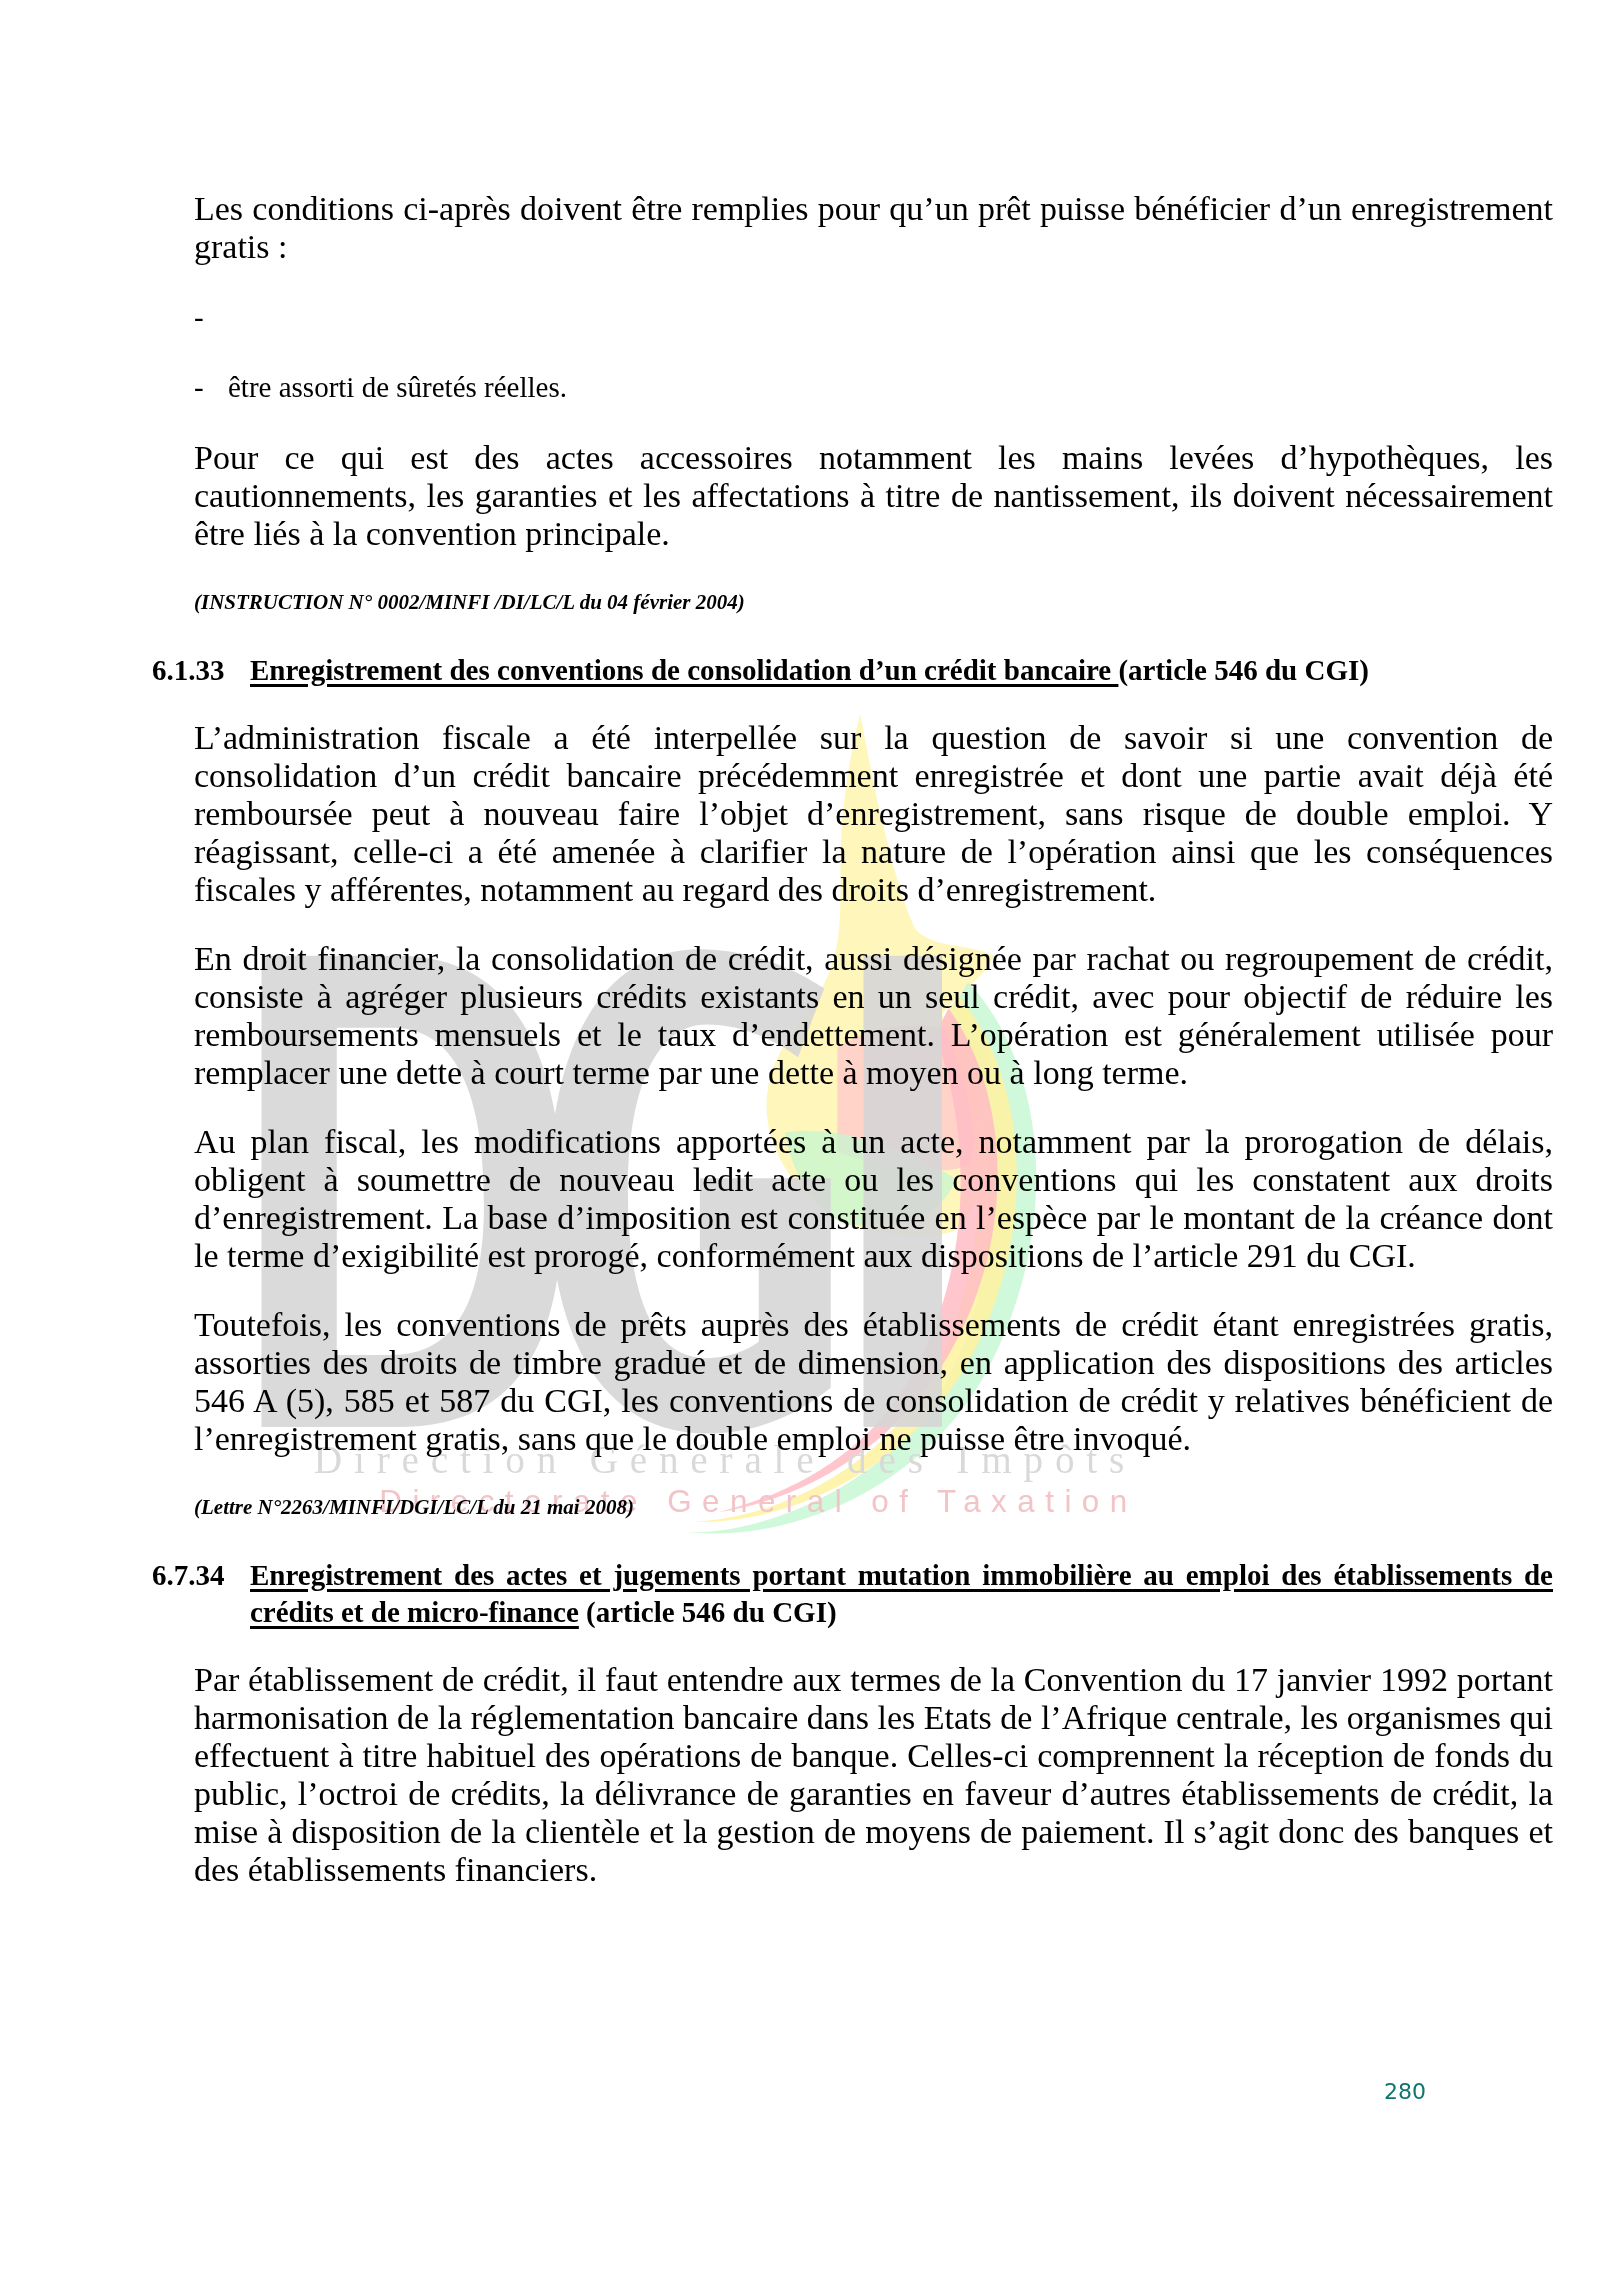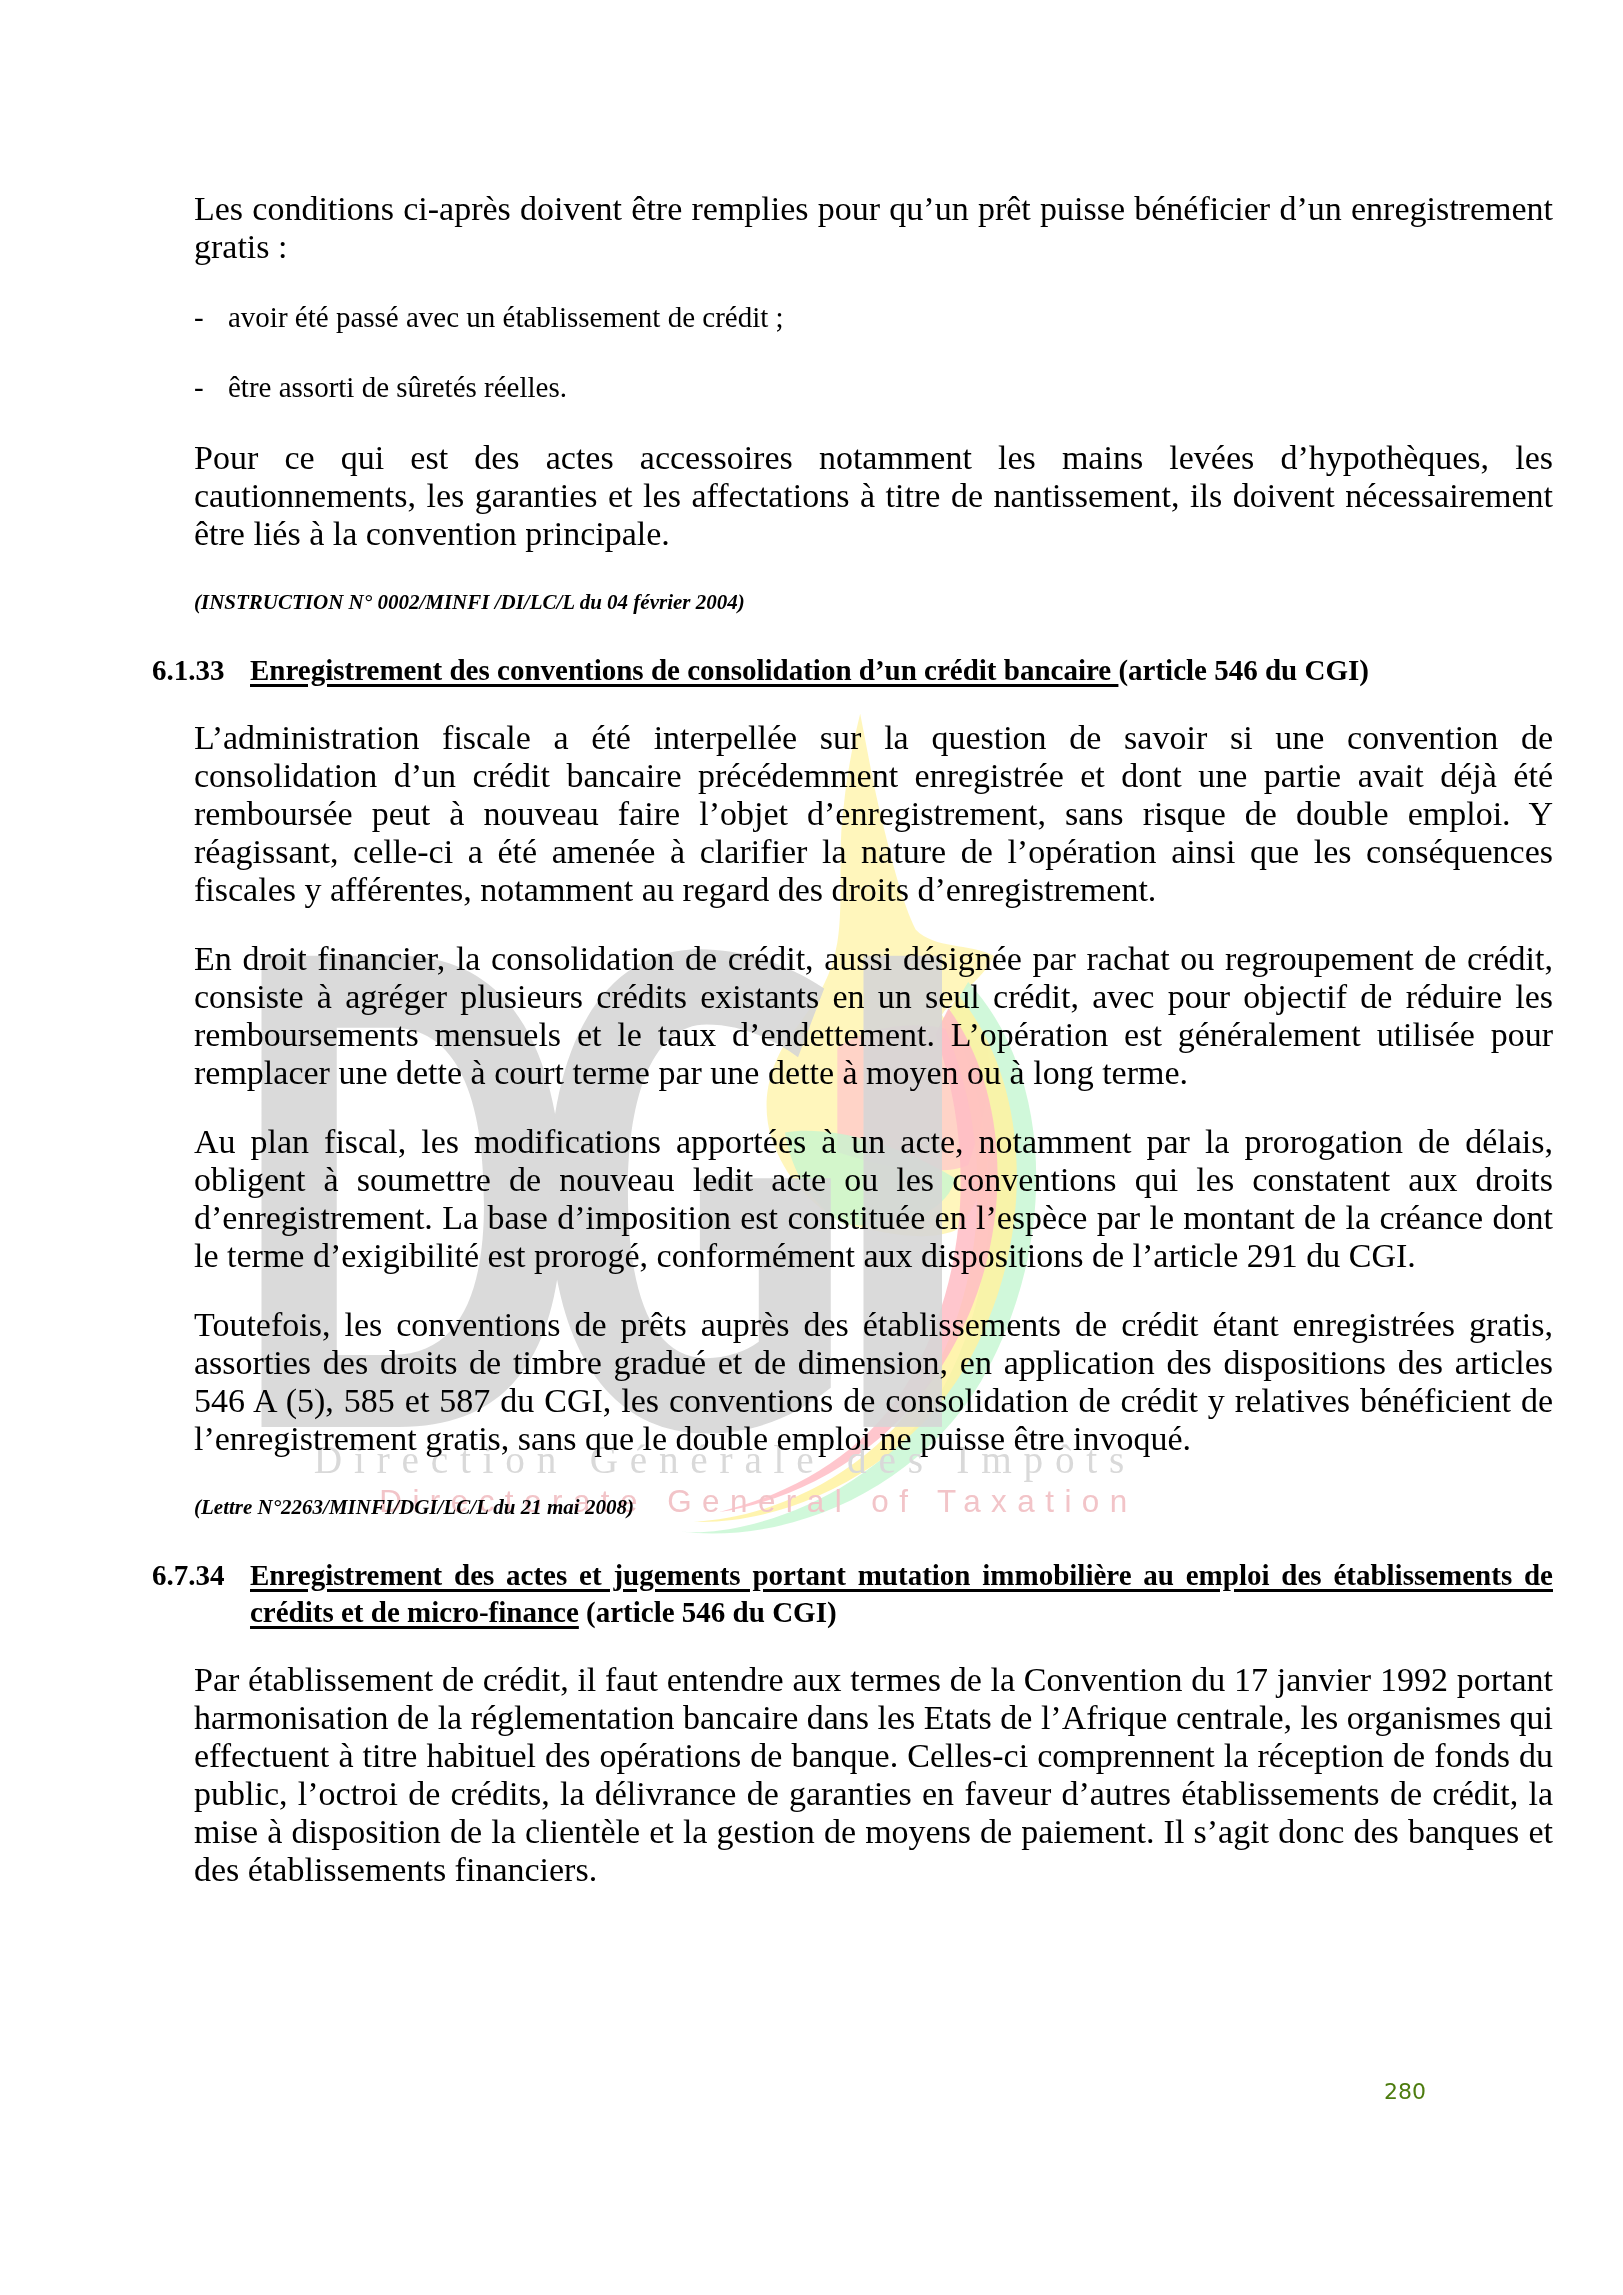--- a/index.html
+++ b/index.html
@@ -17,21 +17,21 @@
     .para { margin-bottom: 31px; }
     .bullet { display: flex; margin-bottom: 33px; font-size: 29px; line-height: 37px; }
     .bullet .dash { width: 34px; flex: none; }
     .ref { font-weight: bold; font-style: italic; font-size: 21px; line-height: 37px; margin-bottom: 31px; }
     .section { display: flex; margin-left: -42px; margin-bottom: 30px; font-weight: bold; font-size: 29px; line-height: 37px; }
     .section .num { width: 98px; flex: none; }
     .section .title { flex: 1; text-align: justify; }
     .section .title u { text-decoration-thickness: 3.3px; text-underline-offset: 3.9px; }
     .page-number {
       position: absolute; left: 1384px; top: 2079px;
-      font-family: "DejaVu Sans", "Liberation Sans", sans-serif; font-size: 22px; color: #4d7c0f;
+      font-family: "DejaVu Sans", "Liberation Sans", sans-serif; font-size: 22px; color: #0f766e;
     }
   </style>
 </head>
 <body>
 
 <div class="page">
 
   <svg class="watermark" viewBox="0 0 2100 1320" xmlns="http://www.w3.org/2000/svg">
 
     <path d="M1035 10 C1045 60 1055 120 1070 180 C1085 240 1100 300 1120 340 C1150 370 1200 360 1240 380 C1220 420 1180 440 1160 470 C1190 520 1220 570 1230 640 C1240 700 1220 760 1180 800 C1130 820 1060 800 1010 790 C960 760 920 720 900 660 C880 600 900 540 930 500 C960 460 990 420 1000 360 C1010 300 1000 220 1010 150 C1015 100 1025 50 1035 10 Z" fill="#fff4b0" opacity="0.85"></path>
@@ -54,21 +54,20 @@
     <text x="200" y="1170" font-family="Liberation Serif, serif" font-size="60" fill="#d9d9d9" letter-spacing="18">Direction Générale des Impôts</text>
     <text x="300" y="1230" font-family="Liberation Sans, sans-serif" font-size="48" fill="#f2c4c8" letter-spacing="16">Directorate General of Taxation</text>
   </svg>
 
   <div class="content">
 
     <p class="para" style="margin-bottom:33px">Les conditions ci-après doivent être remplies pour qu’un prêt puisse bénéficier d’un enregistrement gratis :</p>
 
     <div class="bullet">
       <span class="dash">-</span>
-      <span>avoir été passé avec un établissement de crédit ;</span>
     </div>
     <div class="bullet">
       <span class="dash">-</span>
       <span>être assorti de sûretés réelles.</span>
     </div>
 
     <p class="para">Pour ce qui est des actes accessoires notamment les mains levées d’hypothèques, les cautionnements, les garanties et les affectations à titre de nantissement, ils doivent nécessairement être liés à la convention principale.</p>
 
     <p class="ref">(INSTRUCTION N° 0002/MINFI /DI/LC/L du 04 février 2004)</p>
 

